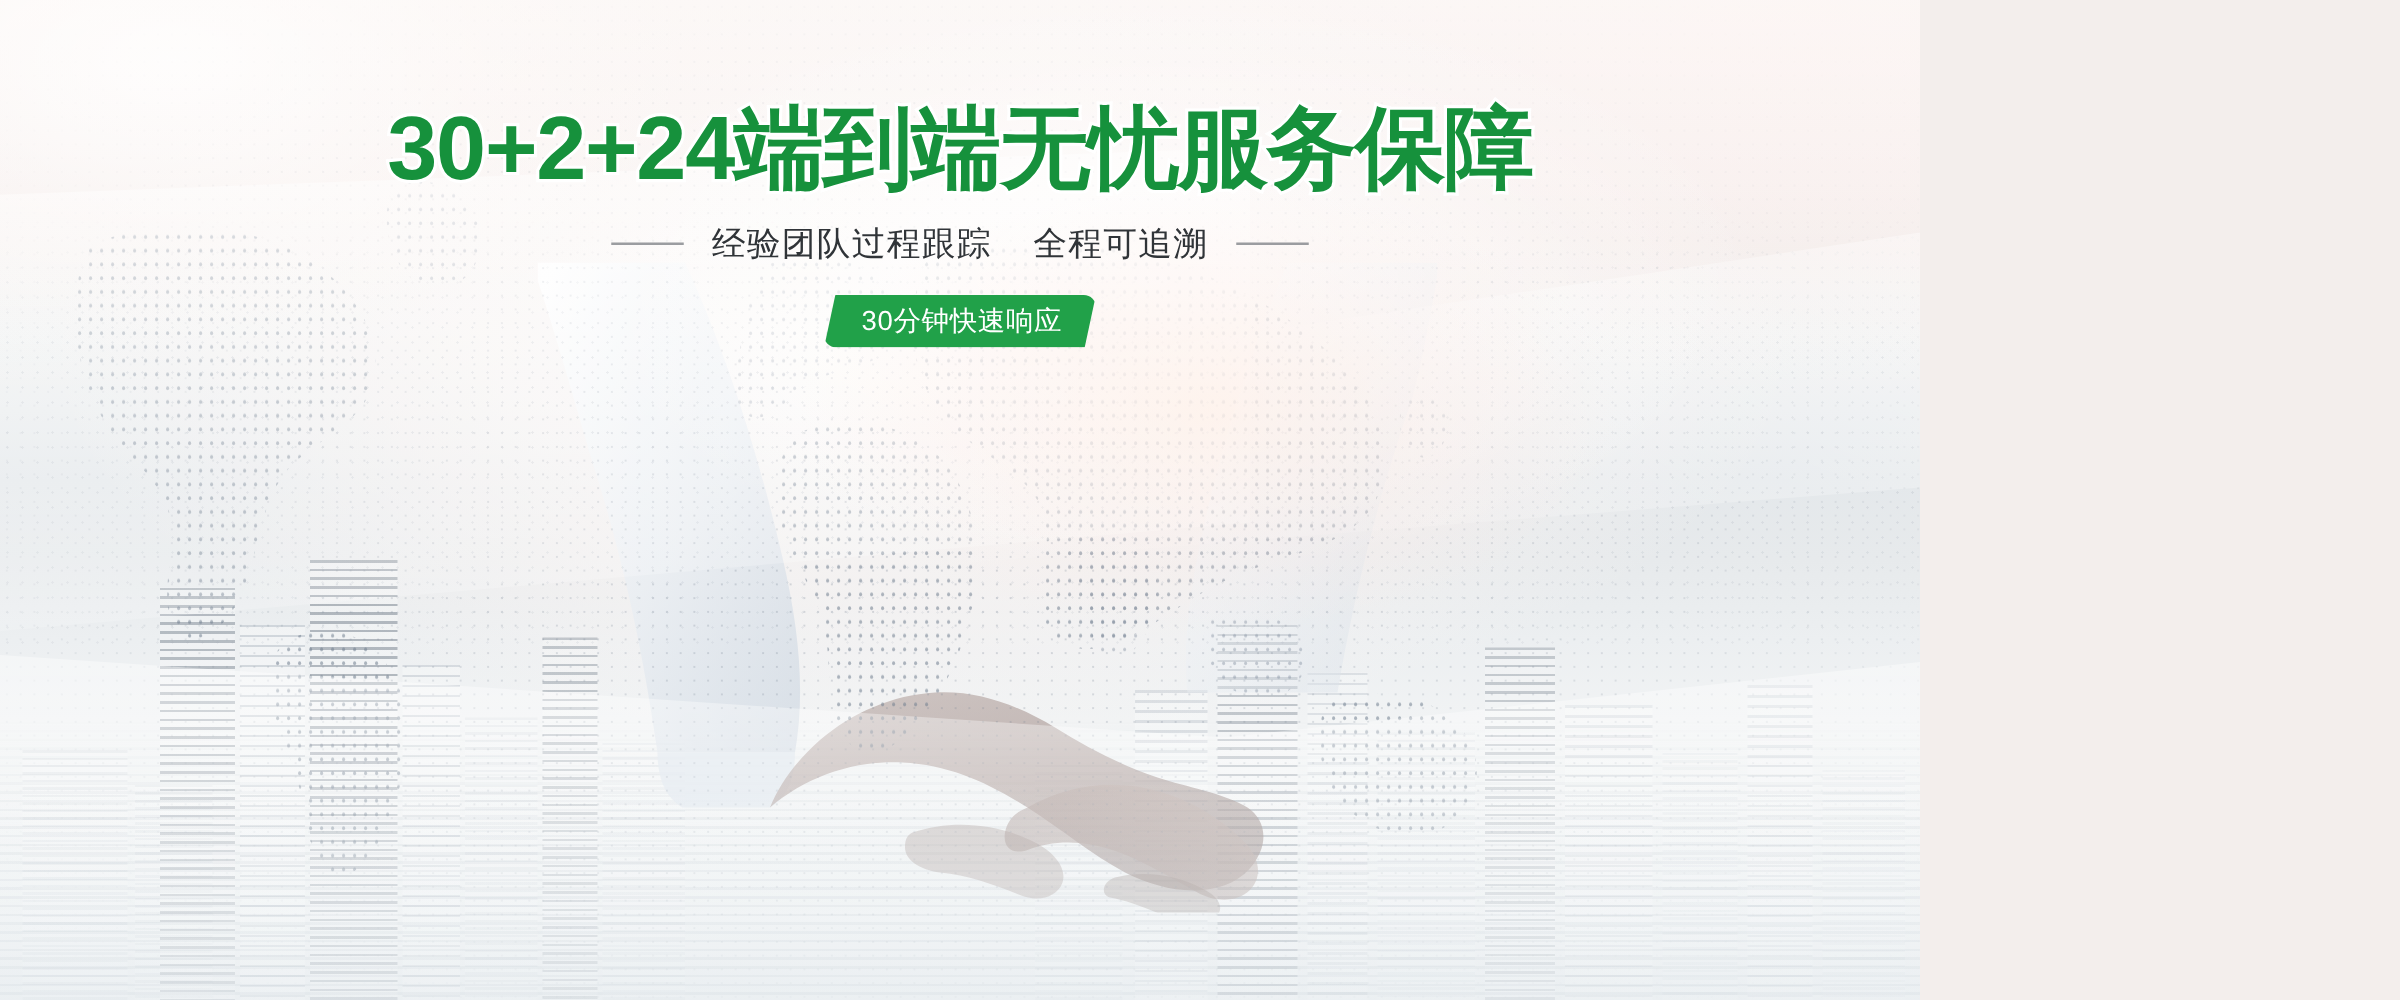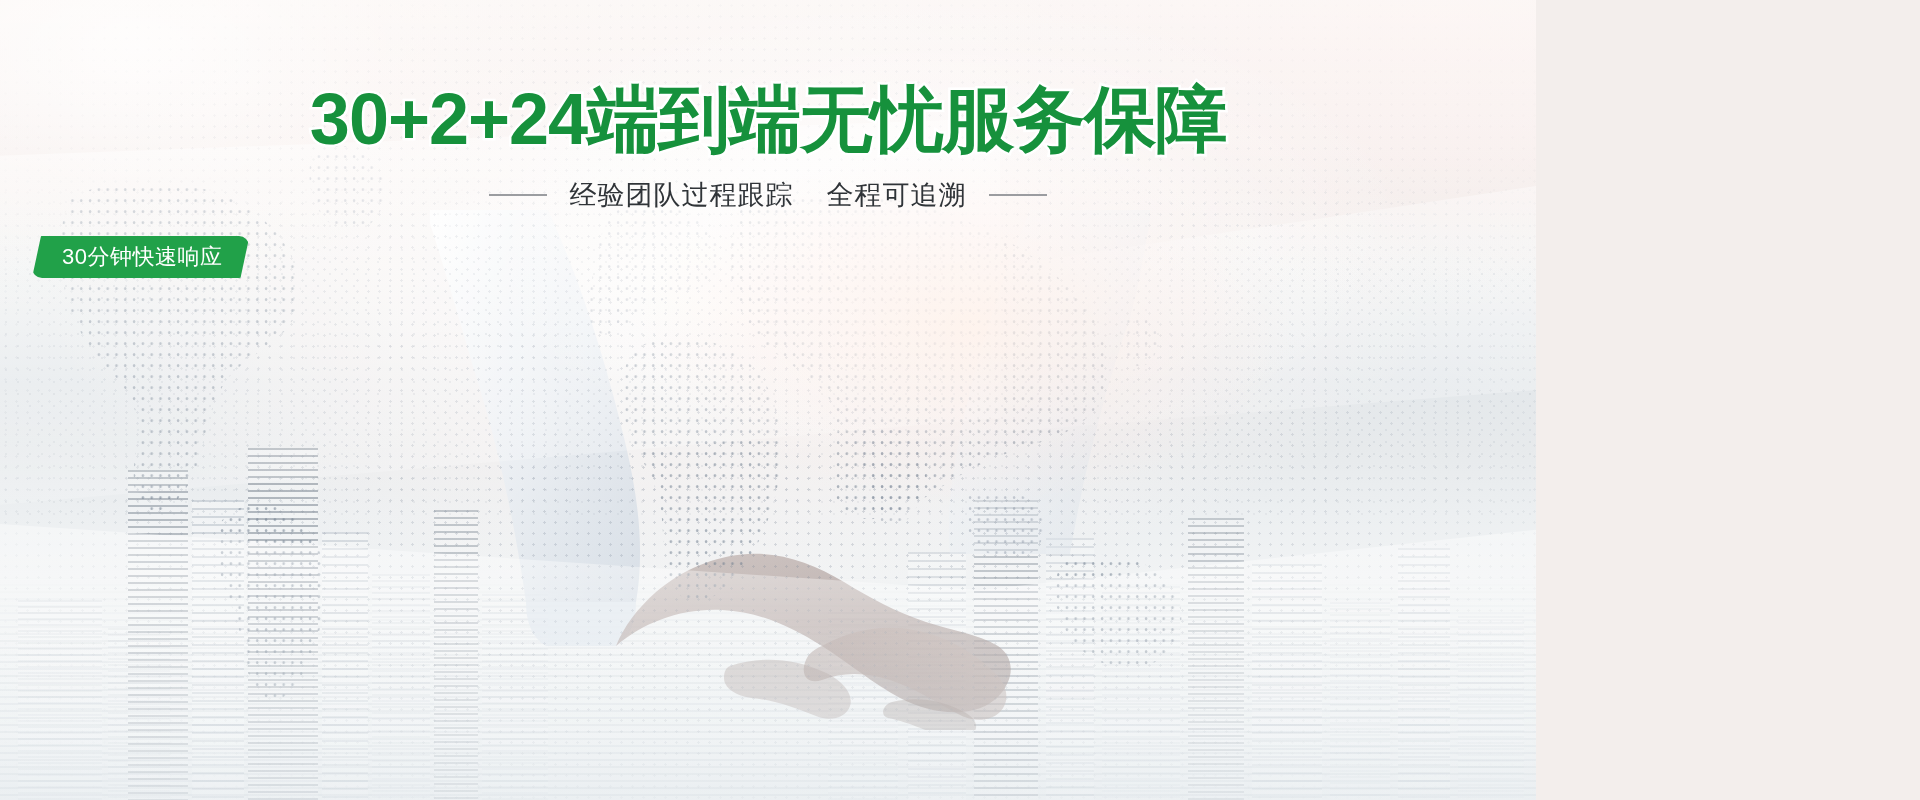--- a/index.html
+++ b/index.html
@@ -163,23 +163,22 @@
     color:#303438;
     letter-spacing:1px;
     white-space:nowrap;
     font-family:"Liberation Sans", sans-serif;
   }
   .subtitle .gap{ display:inline-block; width:16px; }
 
   .badges{
     margin-top:23px;
     display:flex;
-    justify-content:space-between;
+    justify-content:center;
     gap:18px;
-    margin-left:32px;
   }
   .badge{
     position:relative;
     height:42px;
     padding:0 27px;
     display:flex; align-items:center; justify-content:center;
     color:#ffffff;
     font-size:22px;
     letter-spacing:.5px;
     white-space:nowrap;

